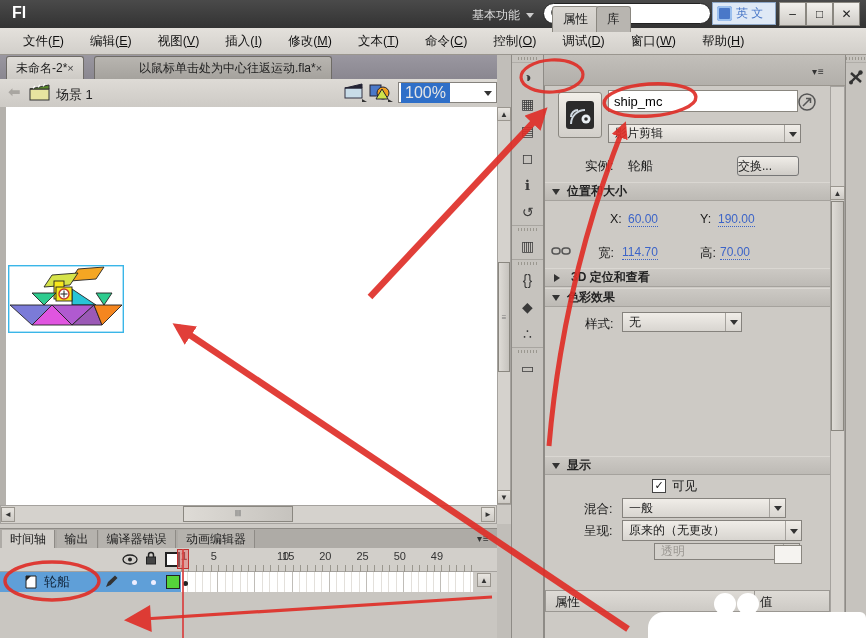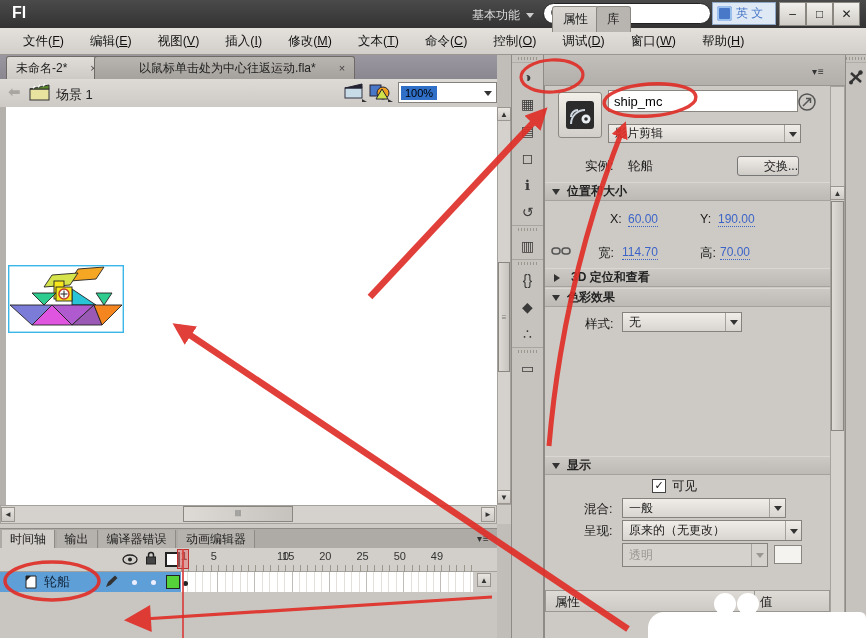--- a/index.html
+++ b/index.html
@@ -17,29 +17,29 @@
   #searchbox input{border:none;outline:none;width:130px;font-size:12px;background:transparent;}
   #imebox{left:712px;top:2px;width:64px;height:23px;background:#dfe9f6;border:1px solid #8fa8c8;display:flex;align-items:center;gap:4px;padding:0 4px;box-sizing:border-box;}
   #imebox .ico{width:15px;height:15px;background:#4a78c8;border-radius:3px;box-shadow:inset 0 0 0 2px #9cc0ee;}
   #imebox .t{color:#4a78c8;font-size:12px;white-space:nowrap;}
   .winbtn{top:2px;width:25px;height:22px;background:linear-gradient(#f2f0ec,#cfccc7);border:1px solid #8a8780;color:#222;font-size:12px;display:flex;align-items:center;justify-content:center;}
   
   #menubar{left:0;top:28px;width:866px;height:27px;background:linear-gradient(#e4e1dc,#d2cfca);border-bottom:1px solid #9a968f;display:flex;align-items:center;gap:0;padding-left:10px;box-sizing:border-box;}
   .menu-item{font-size:12.5px;color:#111;padding:0 13px;white-space:nowrap;}
   
   #doctabbar{left:0;top:55px;width:866px;height:24px;background:linear-gradient(#9a97a0,#8a8790);}
-  .doc-tab{position:absolute;top:1px;height:22px;display:flex;align-items:center;gap:23px;padding:0 9px;font-size:12px;color:#222;border:1px solid #6e6b66;border-bottom:none;border-radius:3px 3px 0 0;background:linear-gradient(#b8b5b0,#a5a29d);}
+  .doc-tab{position:absolute;top:1px;height:22px;display:flex;align-items:center;gap:0;padding:0 9px;font-size:12px;color:#222;border:1px solid #6e6b66;border-bottom:none;border-radius:3px 3px 0 0;background:linear-gradient(#b8b5b0,#a5a29d);}
   .doc-tab.active{background:linear-gradient(#e0ddd8,#cdcac5);}
   .doc-tab .x{font-size:11px;color:#444;}
   
   #editbar{left:0;top:79px;width:497px;height:28px;background:linear-gradient(#dedbd6,#cdcac5);border-bottom:1px solid #a5a29e;}
   #backarrow{left:8px;top:83px;color:#a9a6a1;font-size:15px;font-weight:bold;}
   #scenelabel{left:56px;top:86px;font-size:13px;color:#222;}
   #zoombox{left:398px;top:82px;width:99px;height:21px;background:#fff;border:1px solid #85827d;box-sizing:border-box;display:flex;align-items:center;}
-  #zoomval{background:#2f6fc8;color:#000000;font-size:11px;padding:1px 4px;margin-left:2px;}
+  #zoomval{background:#2f6fc8;color:#e5e5e5;font-size:16px;padding:1px 4px;margin-left:2px;}
   #zoombox .sp{flex:1;}
   #zoombox .dar{margin-right:4px;}
   .dar{width:0;height:0;border:4px solid transparent;border-top:5px solid #333;margin-top:5px;}
   
   #canvas-left{left:0;top:107px;width:6px;height:398px;background:#b4b1ac;}
   #stage{left:6px;top:107px;width:491px;height:398px;background:#fff;}
   
   .sbtrack{background:#d5d2cd;border:1px solid #a5a29e;box-sizing:border-box;}
   .sbthumb{background:linear-gradient(90deg,#dedbd6,#c6c3be);border:1px solid #8a8780;box-sizing:border-box;display:flex;align-items:center;justify-content:center;color:#777;font-size:8px;}
   .sbbtn{background:linear-gradient(#e8e5e0,#cdcac5);border:1px solid #9a968f;box-sizing:border-box;color:#333;font-size:8px;display:flex;align-items:center;justify-content:center;}
@@ -61,21 +61,21 @@
   .tri-d{width:0;height:0;border:4px solid transparent;border-top:6px solid #333;margin-top:5px;}
   .tri-r{width:0;height:0;border:4px solid transparent;border-left:6px solid #333;margin-left:2px;}
   .pl{position:absolute;font-size:12.5px;color:#1a1a1a;}
   .pv{position:absolute;font-size:12px;color:#3c64c8;border-bottom:1px dotted #3c64c8;}
   .dd{position:absolute;display:flex;align-items:center;background:linear-gradient(#f0ede8,#d8d5d0);border:1px solid #85827d;font-size:12px;color:#1a1a1a;box-sizing:border-box;}
   .dd .lbl{flex:1;padding:0 6px;white-space:nowrap;overflow:hidden;}
   .dd .vsep{width:1px;align-self:stretch;background:#a5a29d;}
   .dd .ab{width:15px;display:flex;justify-content:center;}
   .dd.dis{color:#9a979.2;color:#9a9792;background:#d5d2cd;}
   .dd.dis .dar{border-top-color:#9a9792;}
-  .btn{position:absolute;display:flex;align-items:center;justify-content:flex-end;background:linear-gradient(#f0ede8,#cfccc7);border:1px solid #777;border-radius:3px;font-size:12px;color:#222;box-sizing:border-box;}
+  .btn{position:absolute;display:flex;align-items:center;justify-content:flex-start;background:linear-gradient(#f0ede8,#cfccc7);border:1px solid #777;border-radius:3px;font-size:12px;color:#222;box-sizing:border-box;}
   
   #tltabbar{left:0;top:528px;width:497px;height:20px;background:#aeaba6;border-top:1px solid #8e8b86;box-sizing:border-box;}
   .tl-tab{position:absolute;top:1px;height:19px;display:flex;align-items:center;padding:0 8px;font-size:12px;color:#222;border-right:1px solid #8e8b86;background:#b5b2ad;}
   .tl-tab.active{background:#d2cfca;}
   #tlheader{left:0;top:548px;width:497px;height:24px;background:#d2cfca;border-bottom:1px solid #a5a29e;box-sizing:border-box;}
   #tlframes-ticks{left:181px;top:565px;width:292px;height:7px;
      background:repeating-linear-gradient(90deg,#9a978f 0 1px,transparent 1px 7.44px);}
   .fnum{position:absolute;top:550px;font-size:11px;color:#333;transform:translateX(-50%);}
   #layerrow{left:0;top:572px;width:181px;height:20px;background:#5f9fd8;display:flex;align-items:center;}
   #framesarea{left:181px;top:572px;width:292px;height:20px;background:
@@ -377,21 +377,21 @@
       </span>
   </div>
   <span class="pl" style="left:584px;top:523px">呈现:</span>
   <div class="dd" style="left:622px;top:520px;width:180px;height:21px">
     <span class="lbl">原来的（无更改）</span>
     <span class="vsep"></span>
       <span class="ab">
         <span class="dar"></span>
       </span>
   </div>
-  <div class="dd dis" style="left:622px;top:543px;width:146px;height:24px">
+  <div class="dd dis" style="left:654px;top:543px;width:146px;height:17px">
     <span class="lbl">透明</span>
     <span class="vsep"></span>
       <span class="ab">
         <span class="dar"></span>
       </span>
   </div>
   <div class="abs" style="left:774px;top:545px;width:26px;height:17px;background:#f5f3f0;border:1px solid #8a8780"></div>
 
   <div class="abs" style="left:545px;top:590px;width:285px;height:22px;background:linear-gradient(#dedbd6,#cdcac5);border:1px solid #9a9792;box-sizing:border-box">
     <span class="pl" style="left:9px;top:3px">属性</span>

